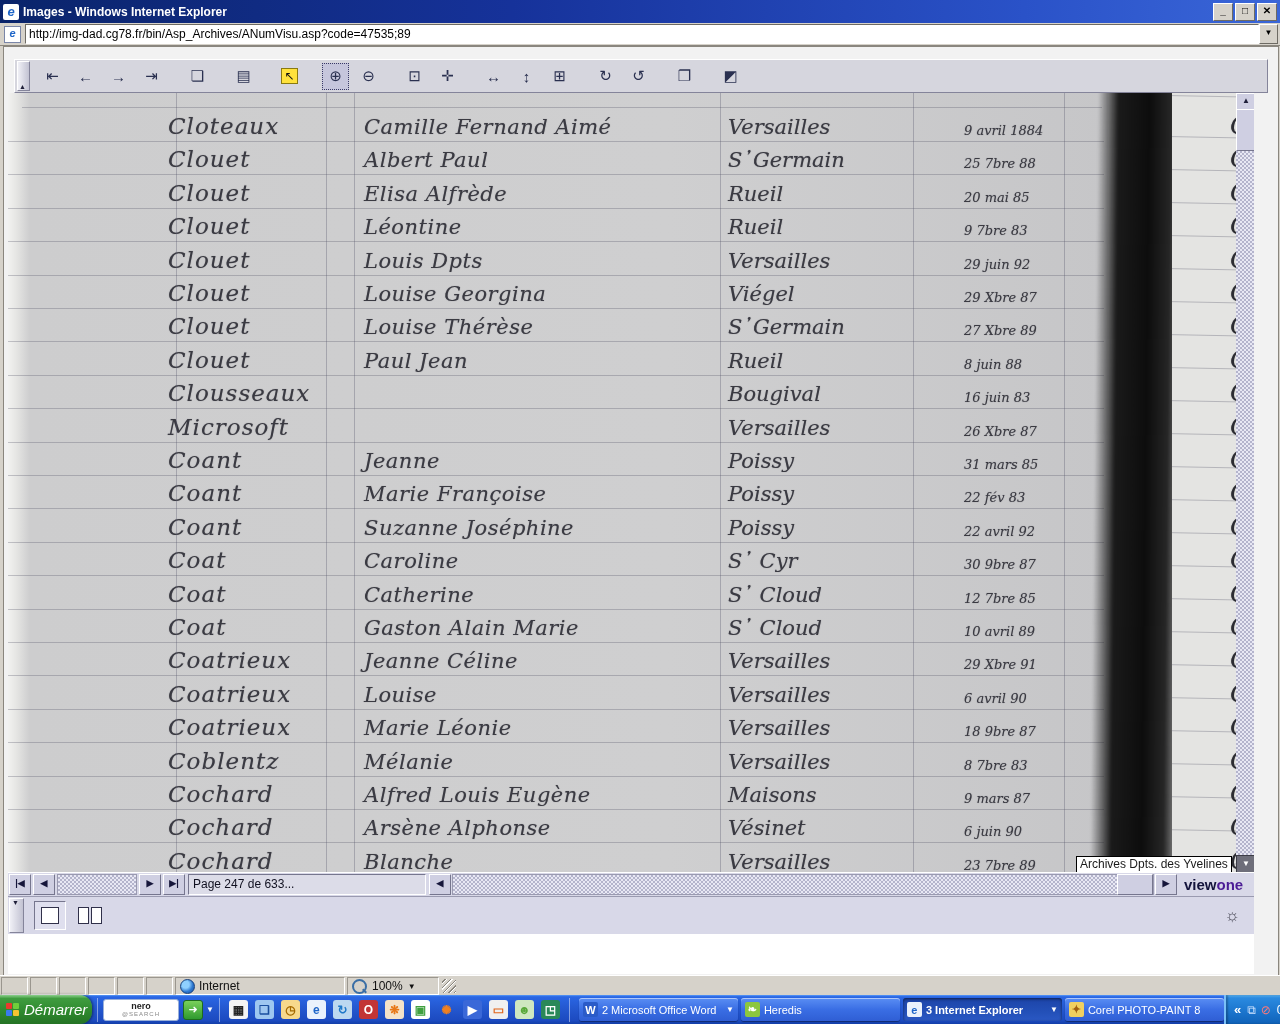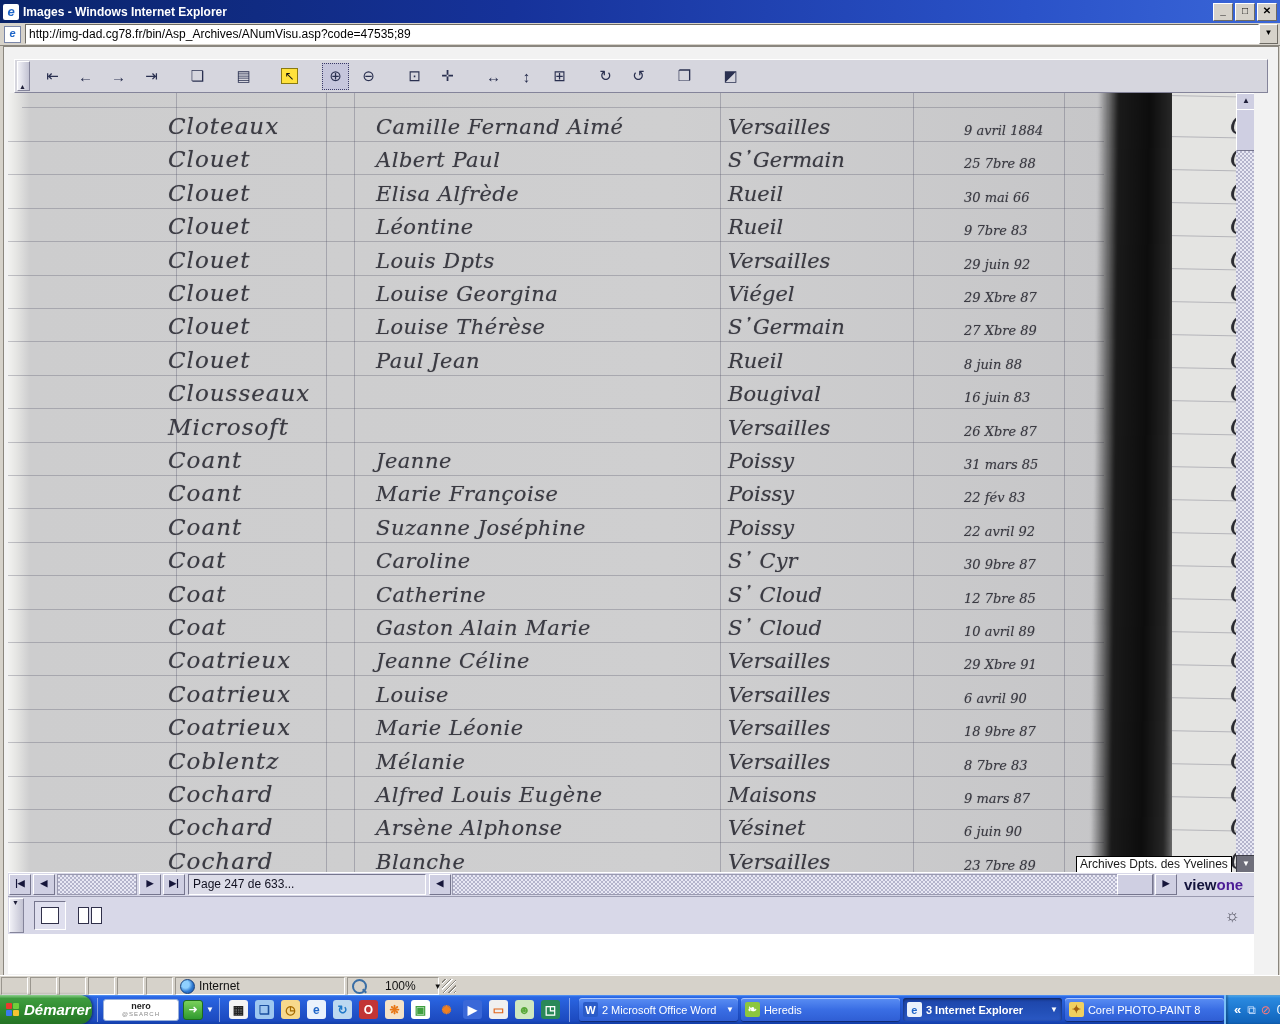--- a/index.html
+++ b/index.html
@@ -37,21 +37,21 @@
   .tb-btn .yel{background:#ffe23c;border:1px solid #8a7a10;padding:0 2px;font-size:12px;color:#111;}
   
   .imagearea{position:absolute;left:4px;top:46px;width:1246px;height:779px;overflow:hidden;background:#cdcdce;}
   .page-left{position:absolute;left:0;top:0;width:1100px;height:779px;
              background:linear-gradient(90deg,#f2f2f0 0px,#e6e6e4 8px,#cdcdce 22px,#cfcfd0 60%,#c6c6c8 100%);}
   .reg-line{position:absolute;left:14px;width:1080px;height:0;border-bottom:1px solid rgba(80,80,100,.30);}
   .reg-row{position:absolute;left:0;width:1096px;height:34px;border-bottom:1px solid rgba(80,80,100,.30);}
   .hw{position:absolute;font-family:"DejaVu Serif",serif;font-style:italic;color:#3a3a42;
       white-space:nowrap;text-shadow:0 0 1px rgba(50,50,60,.45);}
   .c-sur{left:160px;bottom:2px;font-size:23px;letter-spacing:1px;}
-  .c-giv{left:368px;bottom:2px;font-size:21px;letter-spacing:.5px;}
+  .c-giv{left:356px;bottom:2px;font-size:21px;letter-spacing:.5px;}
   .c-pla{left:720px;bottom:2px;font-size:21px;}
   .c-dat{left:912px;bottom:3px;font-size:13px;margin-left:44px;}
   .colrule{position:absolute;top:0;height:779px;width:0;border-left:1px solid rgba(90,90,110,.35);}
   .gutter{position:absolute;left:1086px;top:-6px;width:94px;height:792px;
           background:linear-gradient(90deg,rgba(20,20,20,0) 0%,#1a1a1a 22%,#0d0d0d 55%,#262626 78%,rgba(40,40,40,0) 100%);
           transform:rotate(.6deg);filter:blur(1px);}
   .page-right{position:absolute;left:1164px;top:0;width:82px;height:779px;background:#e4e4e2;overflow:hidden;}
   .page-right .lines{position:absolute;left:-12px;top:0;width:110px;height:800px;transform:rotate(1.1deg);
           background:repeating-linear-gradient(180deg,transparent 0 32px,rgba(80,80,100,.32) 32px 33px);
           background-position:0 12px;}
@@ -98,37 +98,37 @@
   .sun{margin-left:auto;margin-right:14px;font-size:17px;color:#50505e;}
   .applet-gap{position:absolute;left:4px;top:887px;width:1246px;height:40px;background:#fff;}
   
   .statusbar{position:absolute;left:0;top:975px;width:1280px;height:20px;background:#d6d2ca;
              border-top:1px solid #fff;display:flex;align-items:center;font-size:12px;color:#111;}
   .pane{height:16px;margin:1px;border:1px solid;border-color:#9a968e #fff #fff #9a968e;
         line-height:15px;padding:0 4px;}
   .pane.msg{flex:1;}
   .pane.mini{width:17px;flex:none;}
   .pane.zone{width:160px;flex:none;display:flex;align-items:center;gap:4px;}
-  .pane.zoomp{width:82px;flex:none;display:flex;align-items:center;gap:18px;}
+  .pane.zoomp{width:82px;flex:none;display:flex;align-items:center;gap:5px;}
   .globe{width:13px;height:13px;border-radius:50%;flex:none;
          background:radial-gradient(circle at 35% 35%,#8fd0ff 0 30%,#2e78d0 60%,#1a4fa0 100%);
          border:1px solid #14407e;}
   .lens{width:11px;height:11px;border:2px solid #3a6ea5;border-radius:50%;position:relative;flex:none;}
   .lens::after{content:"";position:absolute;left:8px;top:9px;width:5px;height:2px;background:#3a6ea5;
                transform:rotate(45deg);}
   .grip{width:14px;height:14px;margin-left:2px;flex:none;
         background:repeating-linear-gradient(135deg,#d6d2ca 0 2px,#8a867e 2px 3px,#fff 3px 4px);}
   
   .taskbar{position:absolute;left:0;top:995px;width:1280px;height:29px;
            background:linear-gradient(180deg,#5a9cf8 0%,#2a66e4 6%,#2458d0 45%,#1c4ac0 88%,#123ea8 100%);
            display:flex;align-items:center;color:#fff;}
   .startbtn{height:29px;width:86px;flex:none;display:flex;align-items:center;gap:4px;padding-left:6px;
             background:linear-gradient(180deg,#8cd08c 0%,#3f9c3f 12%,#2f8a2f 55%,#257325 100%);
             border-radius:0 12px 12px 0;box-shadow:1px 0 3px rgba(0,0,0,.5);
-            font-weight:bold;font-style:italic;font-size:15px;}
+            font-weight:normal;font-style:italic;font-size:15px;}
   .flag{width:14px;height:14px;display:grid;grid-template-columns:6px 6px;grid-gap:1px;flex:none;}
   .flag i{width:6px;height:6px;border-radius:1px;}
   .sep{width:1px;height:24px;background:rgba(255,255,255,.45);margin:0 5px;flex:none;}
   .nerobox{width:74px;height:20px;background:#fff;border-radius:3px;border:1px solid #9ab0d8;flex:none;
            display:flex;flex-direction:column;align-items:center;justify-content:center;line-height:1;}
   .nerobox .n1{color:#222;font-weight:bold;font-size:9px;}
   .nerobox .n2{color:#888;font-size:6px;letter-spacing:1px;}
   .gobtn{width:18px;height:18px;margin-left:4px;background:linear-gradient(180deg,#7ad05a,#2f9a2f);
          border-radius:3px;border:1px solid #1d6a1d;color:#fff;font-size:11px;line-height:16px;
          text-align:center;flex:none;}
@@ -251,21 +251,21 @@
             <div class="reg-row" style="top: 47.4px;">
               <span class="hw c-sur">Clouet</span>
               <span class="hw c-giv">Albert Paul</span>
               <span class="hw c-pla">S᾽Germain</span>
               <span class="hw c-dat">25 7bre 88</span>
             </div>
             <div class="reg-row" style="top: 80.8px;">
               <span class="hw c-sur">Clouet</span>
               <span class="hw c-giv">Elisa Alfrède</span>
               <span class="hw c-pla">Rueil</span>
-              <span class="hw c-dat">30 mai 66</span>
+              <span class="hw c-dat">20 mai 85</span>
             </div>
             <div class="reg-row" style="top: 114.2px;">
               <span class="hw c-sur">Clouet</span>
               <span class="hw c-giv">Léontine</span>
               <span class="hw c-pla">Rueil</span>
               <span class="hw c-dat">9 7bre 83</span>
             </div>
             <div class="reg-row" style="top: 147.6px;">
               <span class="hw c-sur">Clouet</span>
               <span class="hw c-giv">Louis Dpts</span>

